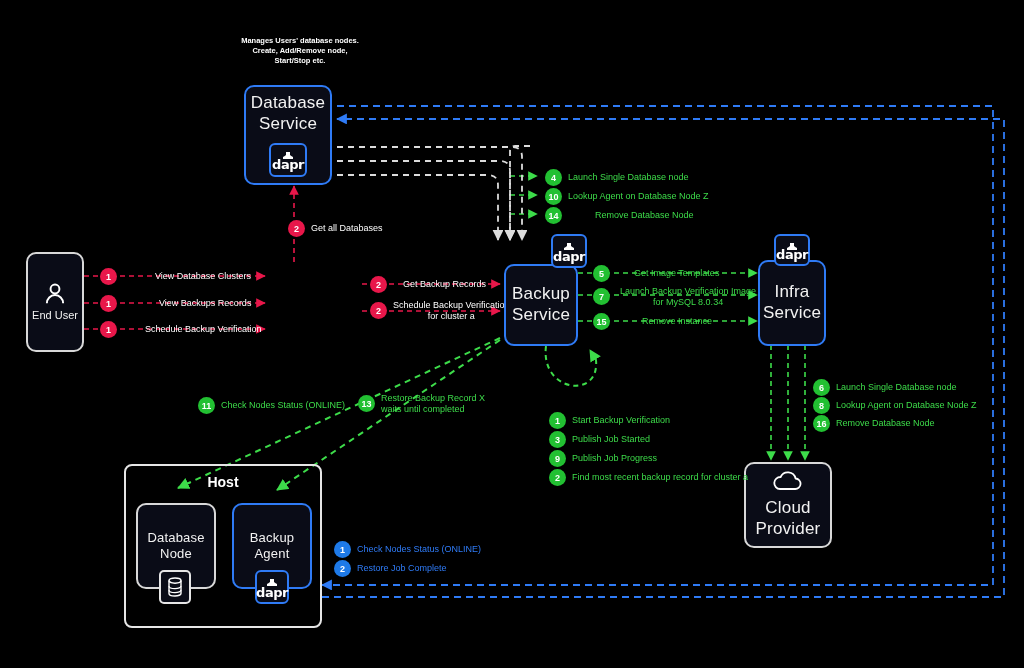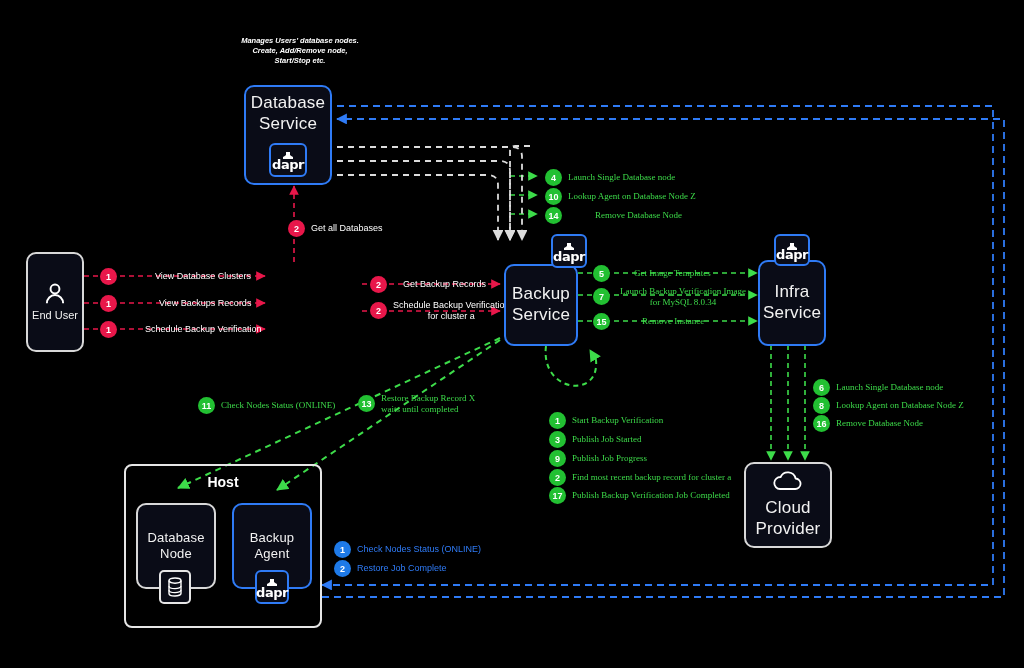--- a/index.html
+++ b/index.html
@@ -74,21 +74,21 @@
   }
   .badge {
     width: 17px; height: 17px; border-radius: 50%;
     display: flex; align-items: center; justify-content: center;
     font-size: 9px; font-weight: bold; color: #ffffff;
     flex: 0 0 auto;
   }
   .badge.green { background: #22c032; }
   .badge.red   { background: #e8174a; }
   .badge.blue  { background: #1e7ae8; }
-  .note-text.green { color: #3ddc4a; font-family: Liberation Serif, serif; }
+  .note-text.green { color: #3ddc4a; }
   .note-text.red   { color: #ffffff; }
   .note-text.blue  { color: #2f7bf6; }
   .note-text { line-height: 1.18; }
   .note-text.center { text-align: center; }
 
   .top-caption {
     position: absolute;
     color: #ffffff;
     font-size: 7.5px;
     font-weight: bold;
@@ -174,21 +174,21 @@
 
     <g stroke="#2f7bf6" stroke-width="1.8" stroke-dasharray="7,5" fill="none" marker-end="url(#ar-blue)">
       <path d="M337,106 L993,106 L993,585 L322,585" transform="translate(0,0)" marker-end="url(#ar-blue)" style="marker-start:none"></path>
     </g>
     <g stroke="#2f7bf6" stroke-width="1.8" stroke-dasharray="7,5" fill="none">
       <path d="M322,597 L1004,597 L1004,119 L337,119" marker-end="url(#ar-blue)"></path>
     </g>
 
   </svg>
 
-  <div class="top-caption" style="left:228px; top:36px; width:144px;font-style:italic;">Manages Users' database nodes.
+  <div class="top-caption" style="left:228px; top:36px; width:144px;">Manages Users' database nodes.
 Create, Add/Remove node,
 Start/Stop etc.</div>
 
   <div class="node blue" style="left:244px; top:85px; width:88px; height:100px;">
     <div class="node-title" style="white-space:pre-line;">Database
 Service</div>
     <div class="dapr-badge" style="position:relative; margin-top:8px; width:38px; height:34px;">
       <svg class="dapr-hat" viewBox="0 0 16 9">
           <path d="M3 8 h10 v-2 q-2 -1 -3 -2 v-3 h-4 v3 q-1 1 -3 2 z" fill="#ffffff"></path>
         </svg>
@@ -313,24 +313,20 @@
     <span class="note-text green">Publish Job Started</span>
   </div>
   <div class="note" style="left:549px; top:450px;">
     <span class="badge green">9</span>
     <span class="note-text green">Publish Job Progress</span>
   </div>
   <div class="note" style="left:549px; top:469px;">
     <span class="badge green">2</span>
     <span class="note-text green">Find most recent backup record for cluster a</span>
   </div>
-  <div class="note" style="left:549px; top:487px;">
-    <span class="badge green">17</span>
-    <span class="note-text green">Publish Backup Verification Job Completed</span>
-  </div>
 
   <div class="note" style="left:198px; top:397px;justify-content:flex-end;">
     <span class="badge green">11</span>
     <span class="note-text green">Check Nodes Status (ONLINE)</span>
   </div>
   <div class="note" style="left:358px; top:393px;">
     <span class="badge green">13</span>
     <span class="note-text green" style="white-space:pre-line;">Restore Backup Record X
 waits until completed</span>
   </div>

